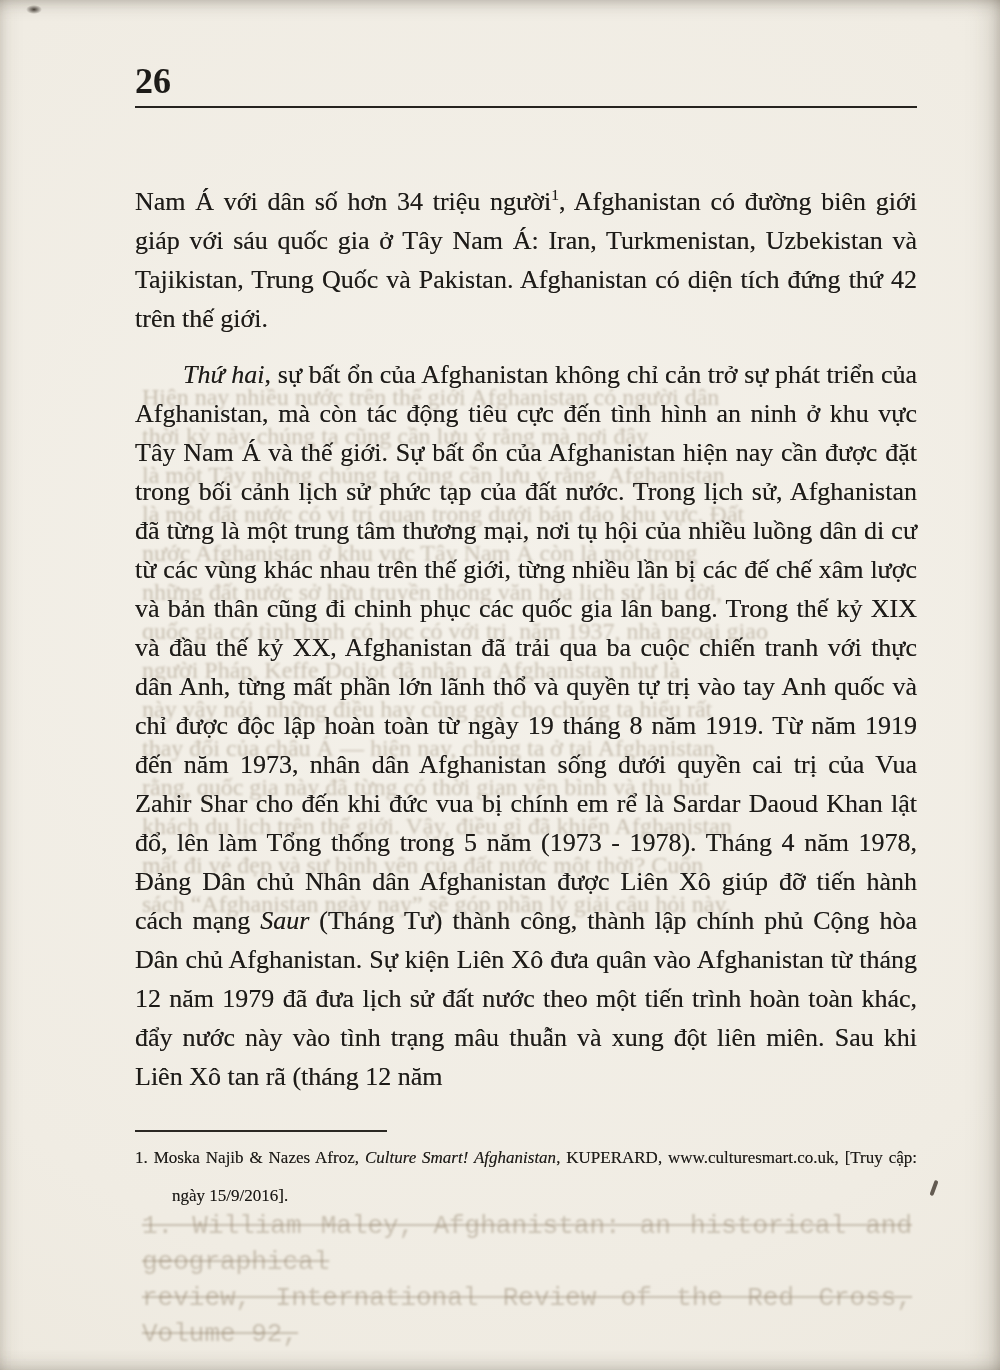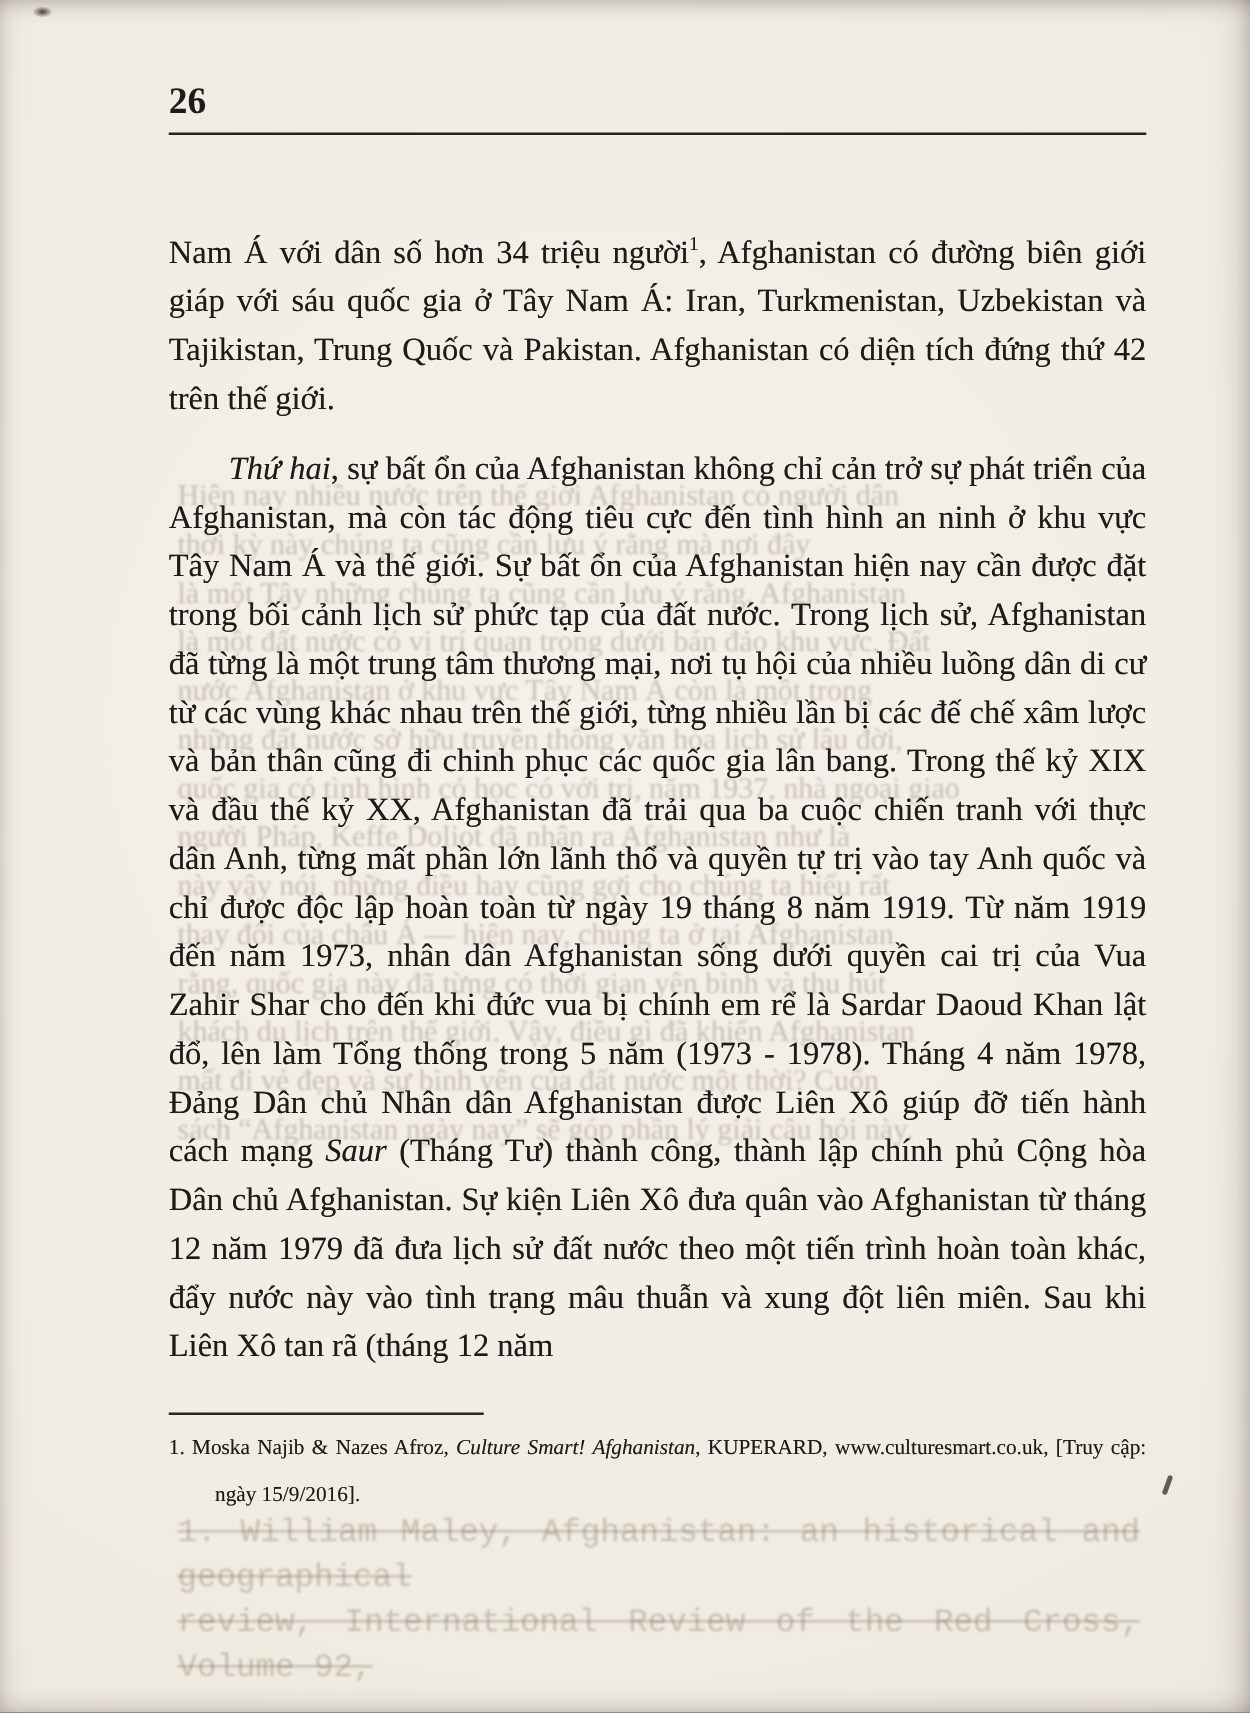--- a/index.html
+++ b/index.html
@@ -33,21 +33,21 @@
     left: 135px;
     right: 83px;
     top: 66px;
     z-index: 2;
   }
   .page-header {
     display: flex;
     justify-content: space-between;
     align-items: baseline;
     font-weight: bold;
-    font-size: 30px;
+    font-size: 36px;
     line-height: 30px;
   }
   .running-title { letter-spacing: .5px; }
   .header-rule {
     height: 2px;
     background: #26231f;
     margin-top: 10px;
   }
   .body-text {
     margin-top: 74px;

